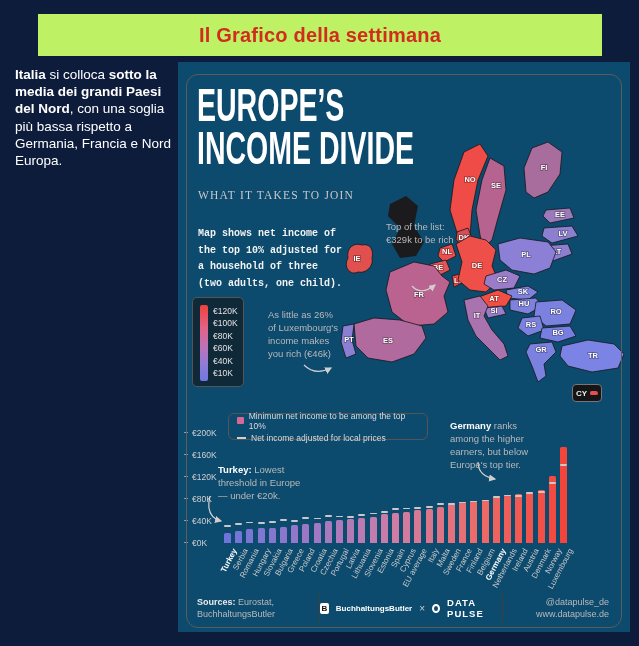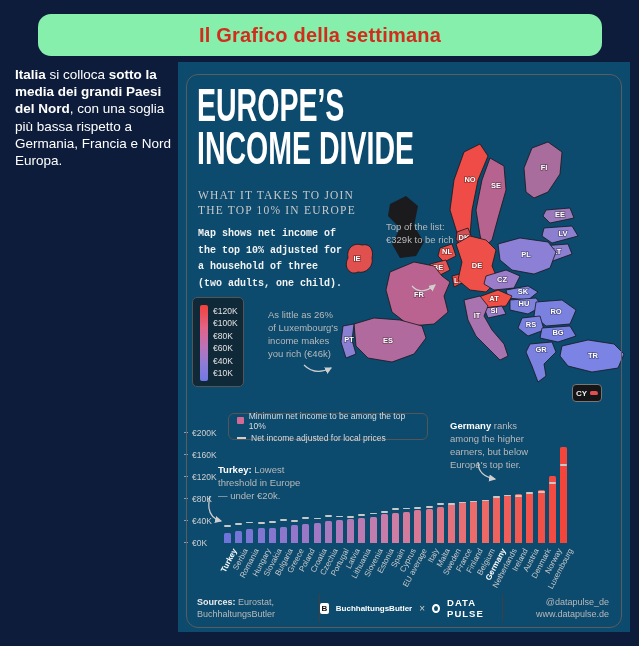--- a/index.html
+++ b/index.html
@@ -1,21 +1,21 @@
 <!DOCTYPE html>
 <html><head>
 <meta charset="utf-8">
 <style>
   * { margin:0; padding:0; box-sizing:border-box; }
   html,body { width:639px; height:646px; overflow:hidden; }
   body { background:#0d1c3b; font-family:"Liberation Sans", sans-serif; position:relative; }
 
   
   .banner { position:absolute; left:38px; top:14px; width:564px; height:42px;
-            background:#86efac; display:flex; align-items:center; justify-content:center;border-radius:13px; }
+            background:#bef264; display:flex; align-items:center; justify-content:center; }
   .banner h1 { color:#d12d1d; font-size:20px; font-weight:bold; letter-spacing:.2px; }
 
   
   .sidebar { position:absolute; left:15px; top:66px; width:158px; color:#ffffff;
              font-size:13.5px; line-height:17.2px; }
   .sidebar p { margin-bottom:17px; }
   .sidebar .b { font-weight:700; }
 
   
   .panel { position:absolute; left:178px; top:62px; width:452px; height:570px;
@@ -102,21 +102,20 @@
 
 <div class="panel">
   <div class="panel-border"></div>
 
   <div class="ig-title">
     <div>EUROPE’S</div>
     <div>INCOME DIVIDE</div>
   </div>
   <div class="ig-sub">
     <div>WHAT IT TAKES TO JOIN</div>
-    <div>THE TOP 10% IN EUROPE</div>
   </div>
   <div class="ig-intro">Map shows net income of the top 10% adjusted for a household of three (two adults, one child).</div>
 
   <div class="map-legend">
     <div class="bar"></div>
     <div id="map-legend-labels">
         <div class="lab" style="top: 8px;">€120K</div>
         <div class="lab" style="top: 20.4px;">€100K</div>
         <div class="lab" style="top: 32.8px;">€80K</div>
         <div class="lab" style="top: 45.2px;">€60K</div>

